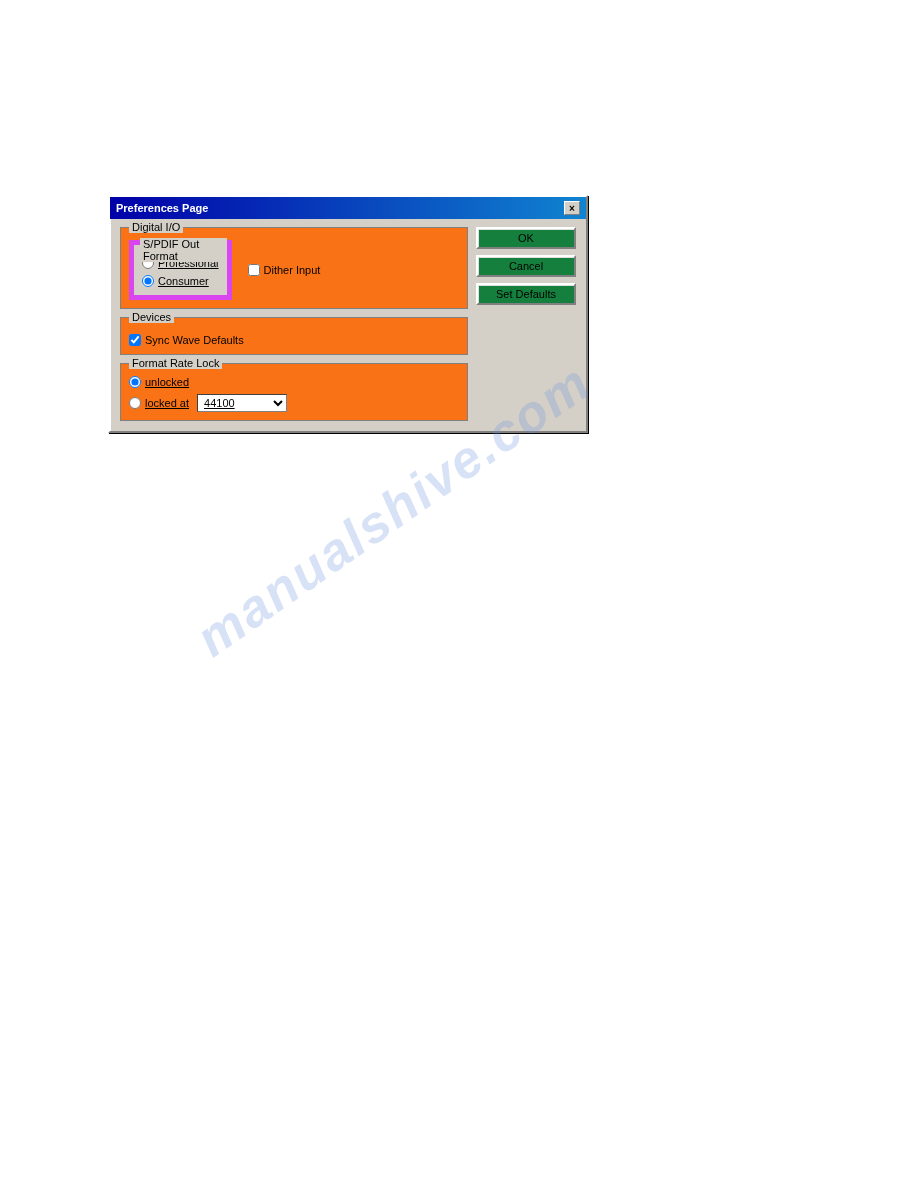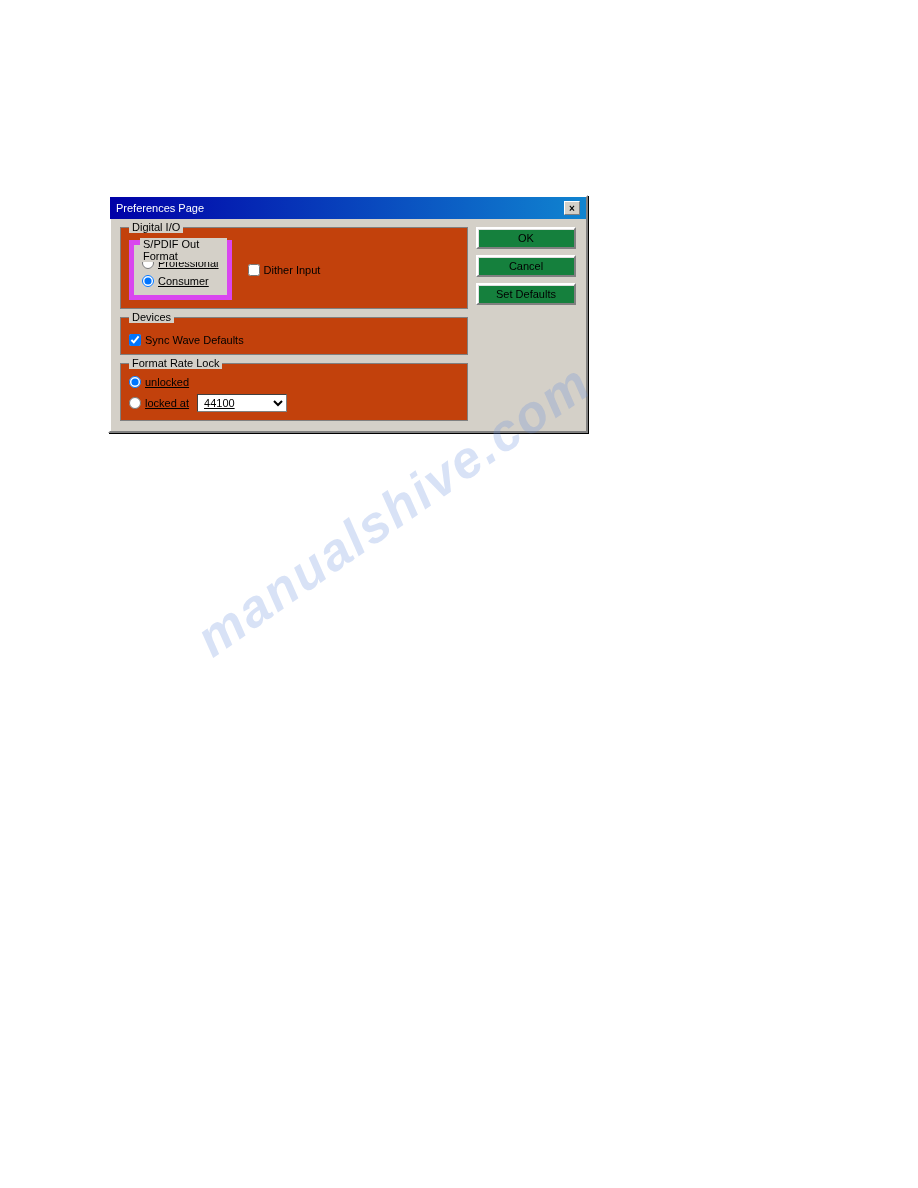--- a/index.html
+++ b/index.html
@@ -50,21 +50,21 @@
       color: #ffffff;
       padding: 3px 6px;
       display: flex;
       align-items: center;
       justify-content: space-between;
       height: 22px;
     }
 
     .title-bar-text {
       font-size: 11px;
-      font-weight: normal;
+      font-weight: bold;
     }
 
     .title-bar-close {
       width: 16px;
       height: 14px;
       background: #d4d0c8;
       border: 1px solid #ffffff;
       border-right-color: #808080;
       border-bottom-color: #808080;
       display: flex;
@@ -94,21 +94,21 @@
       flex-direction: column;
       gap: 6px;
       width: 100px;
     }
 
     .group-box {
       border: 1px solid #808080;
       border-top-color: #808080;
       position: relative;
       padding: 12px 8px 8px 8px;
-      background: #c2410c;
+      background: #f97316;
     }
 
     .group-box-label {
       position: absolute;
       top: -7px;
       left: 8px;
       background: #d4d0c8;
       padding: 0 3px;
       font-size: 11px;
       color: #000000;

